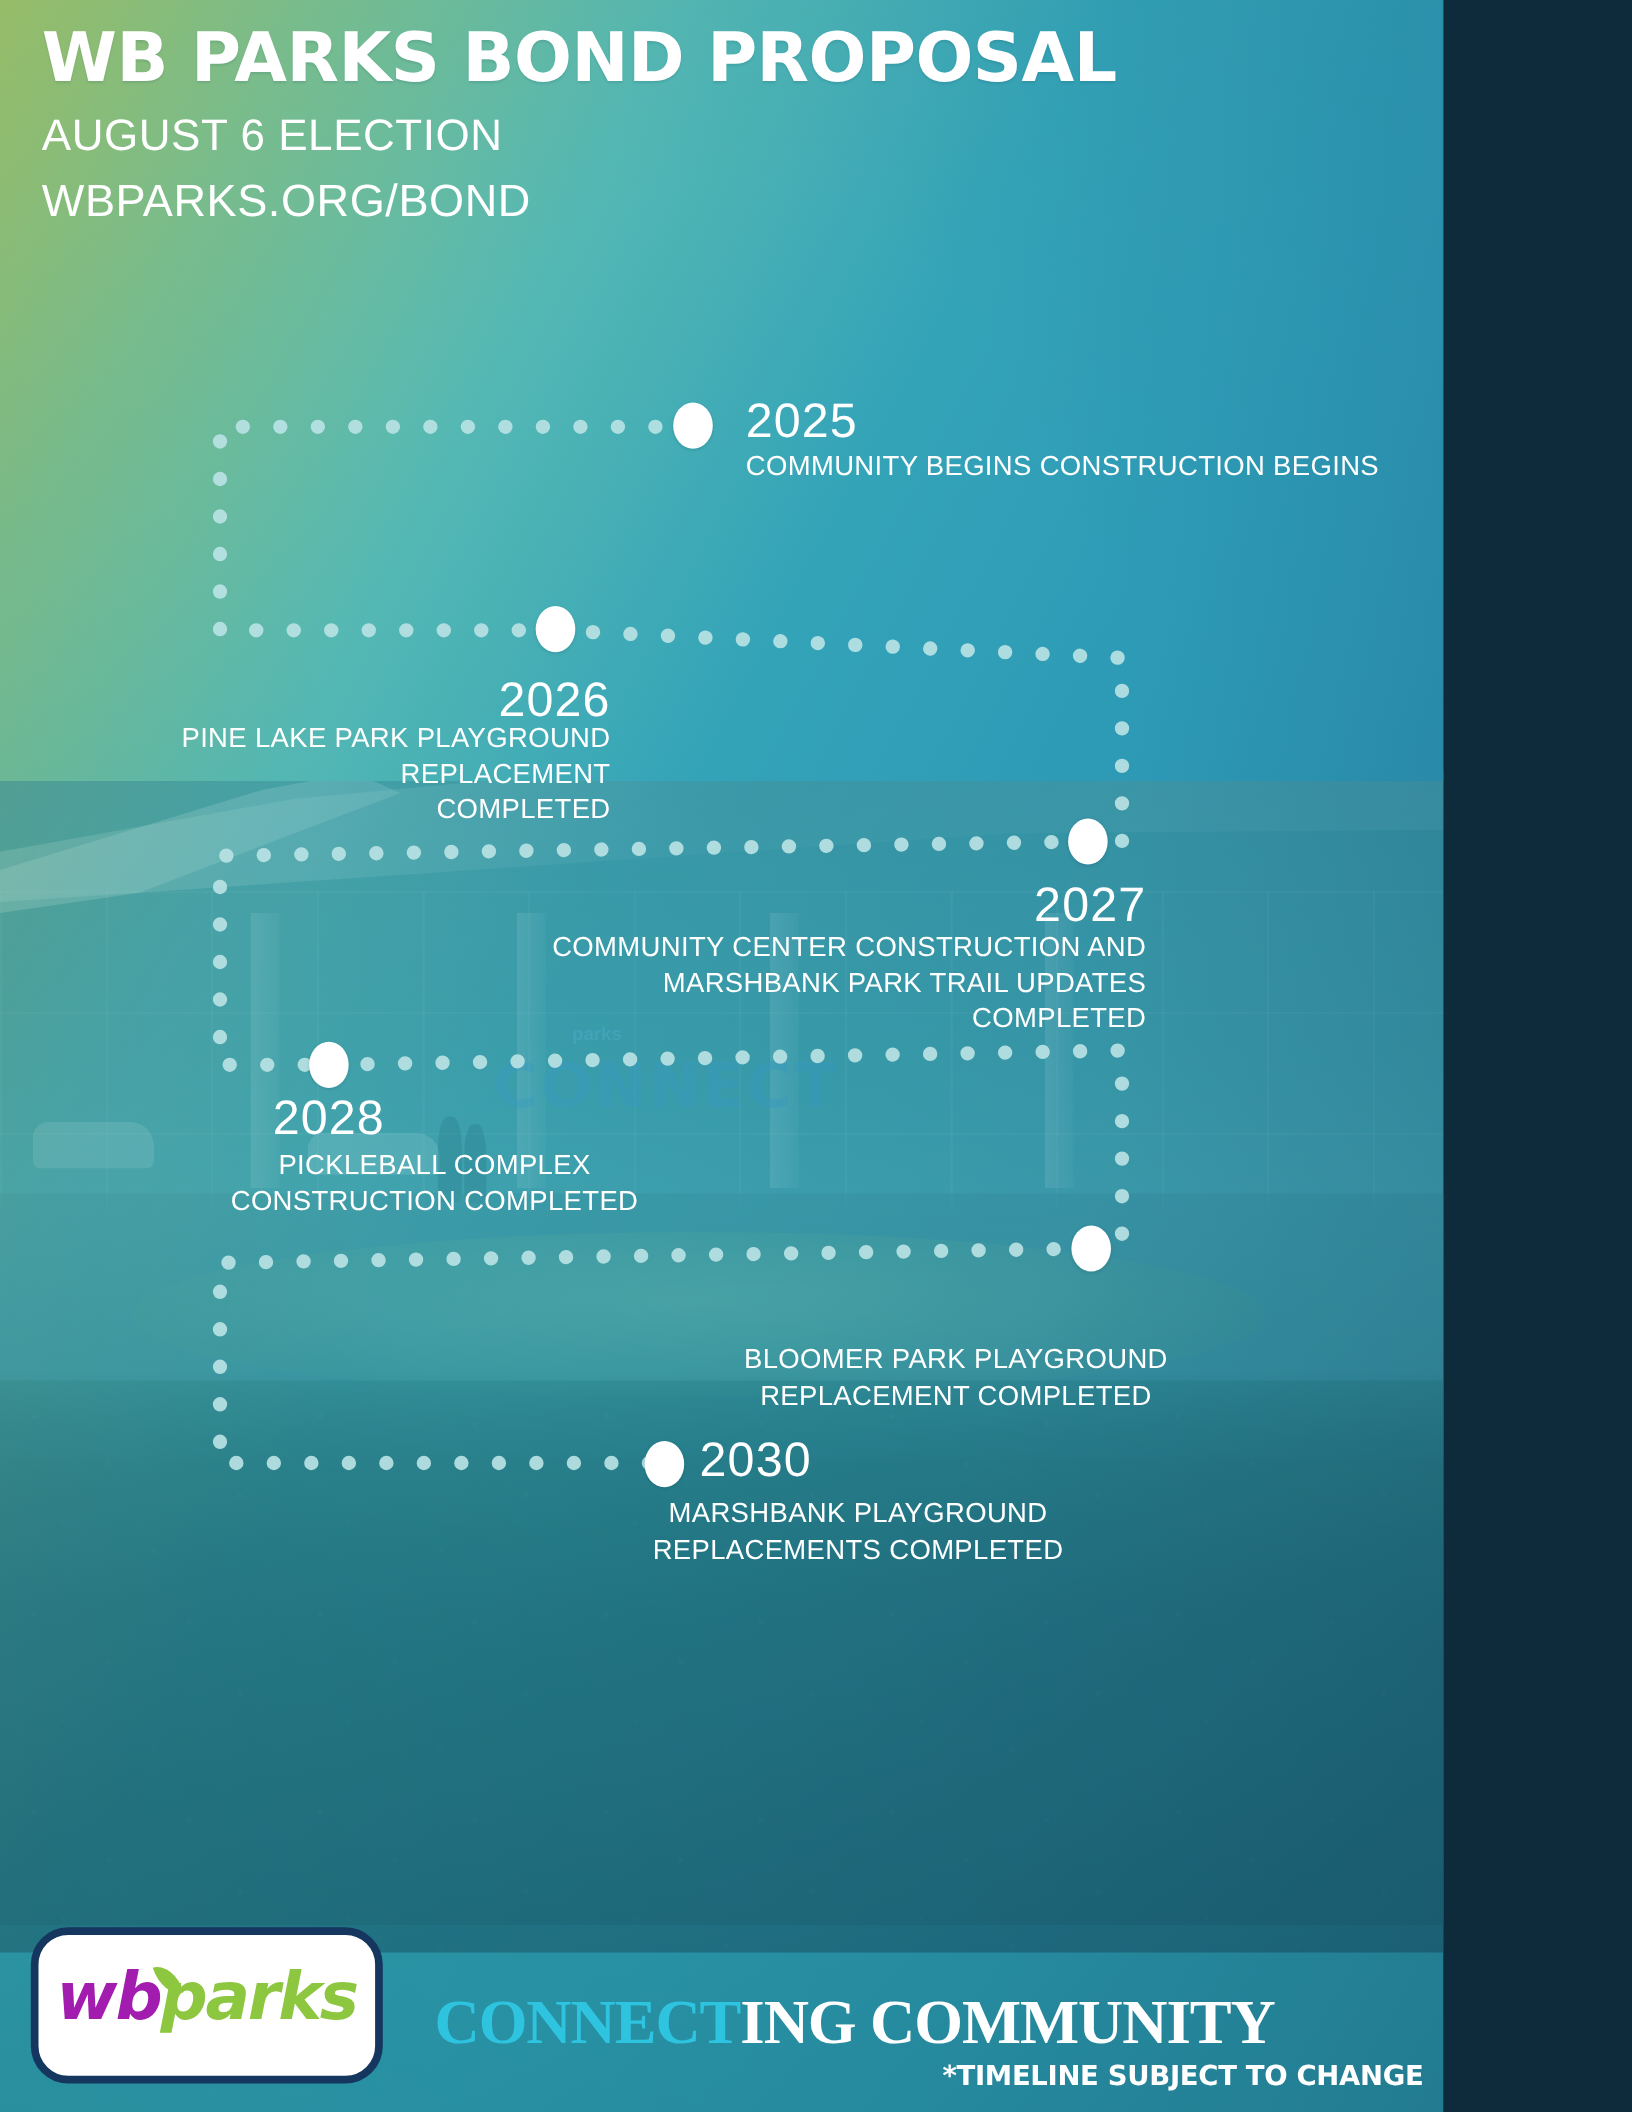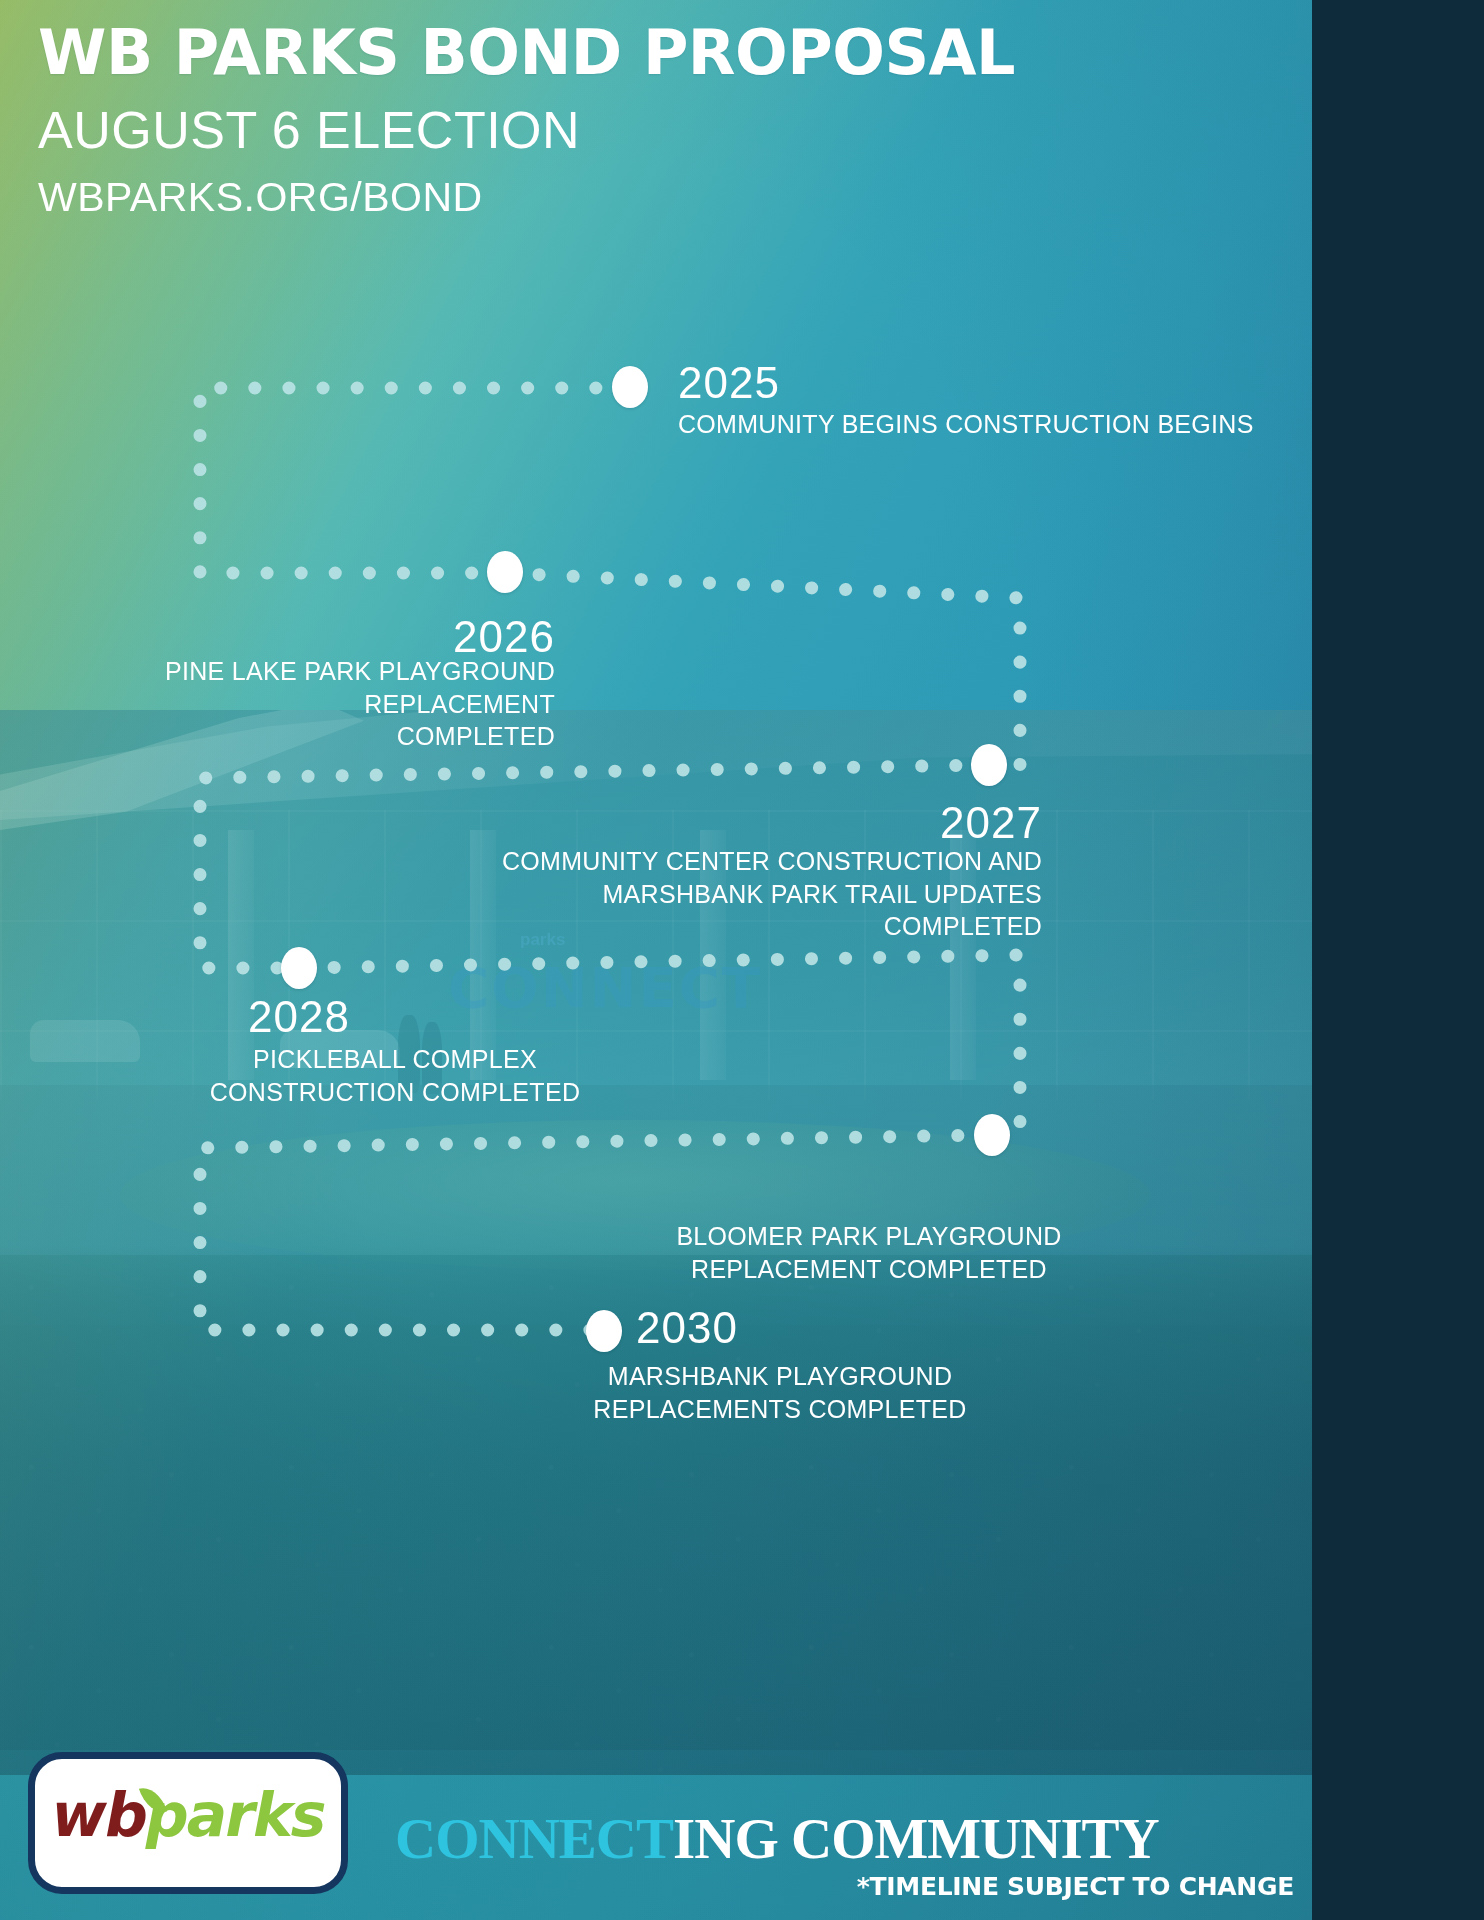--- a/index.html
+++ b/index.html
@@ -145,21 +145,21 @@
   .title {
     font-family: "DejaVu Sans", sans-serif;
     font-weight: bold;
     font-size: 62px;
     letter-spacing: -0.5px;
     line-height: 1.0;
     margin: 0;
     text-shadow: 0 1px 2px rgba(0,60,80,0.12);
   }
   .subtitle {
-    font-size: 52px;
+    font-size: 40px;
     font-weight: 400;
     line-height: 1.25;
     margin: 14px 0 0 0;
     letter-spacing: 0.5px;
   }
   .url {
     font-size: 41px;
     font-weight: 400;
     line-height: 1.2;
     margin: 10px 0 0 0;
@@ -220,21 +220,21 @@
     position: absolute;
     left: 0; right: 0; top: 26px;
     text-align: center;
     font-family: "DejaVu Sans", sans-serif;
     font-style: italic;
     font-weight: bold;
     font-size: 60px;
     line-height: 1;
     letter-spacing: -2px;
   }
-  .logo-wb { color: #7f1d1d; }
+  .logo-wb { color: #a21caf; }
   .logo-parks { color: #8dc63f; }
   .leaf {
     position: absolute;
     left: 108px; top: 26px;
     width: 20px; height: 30px;
     background: #8dc63f;
     border-radius: 0 100% 0 100%;
     transform: rotate(-18deg);
   }
   .tagline {

